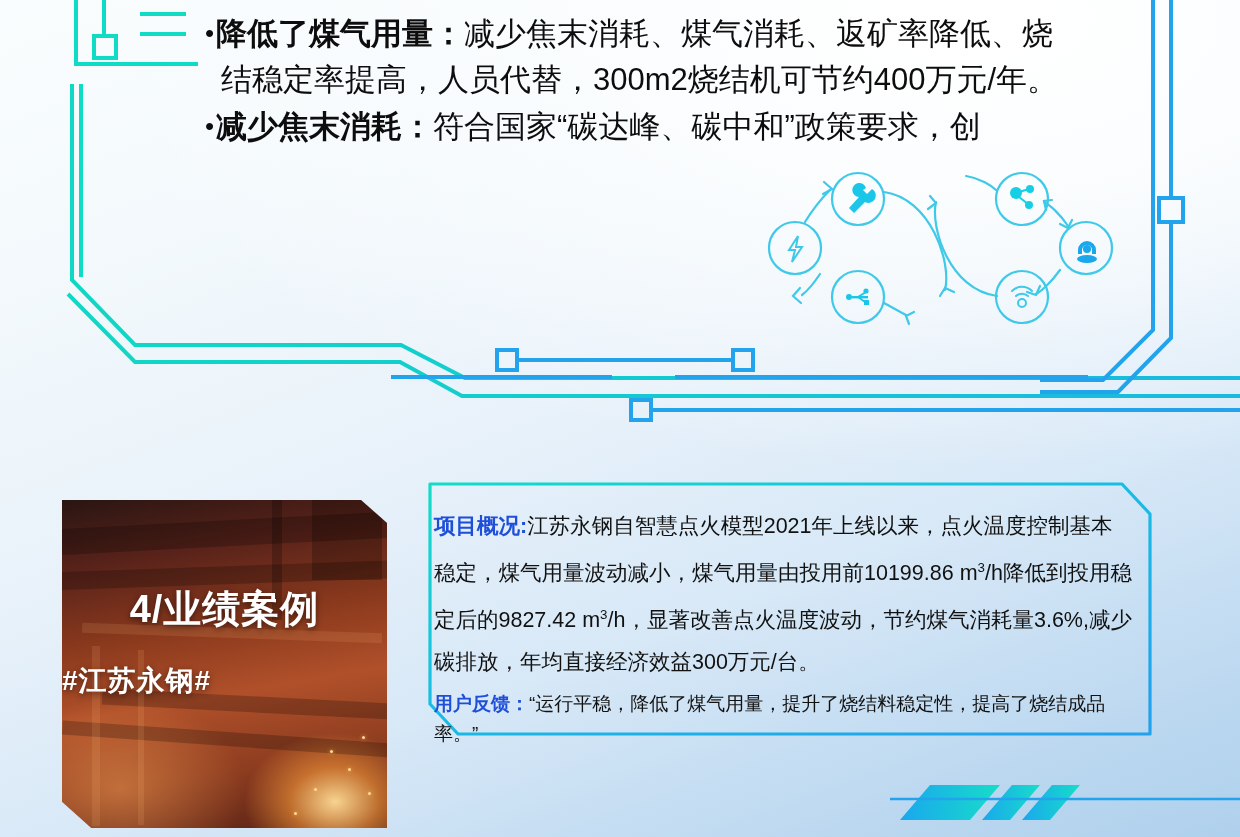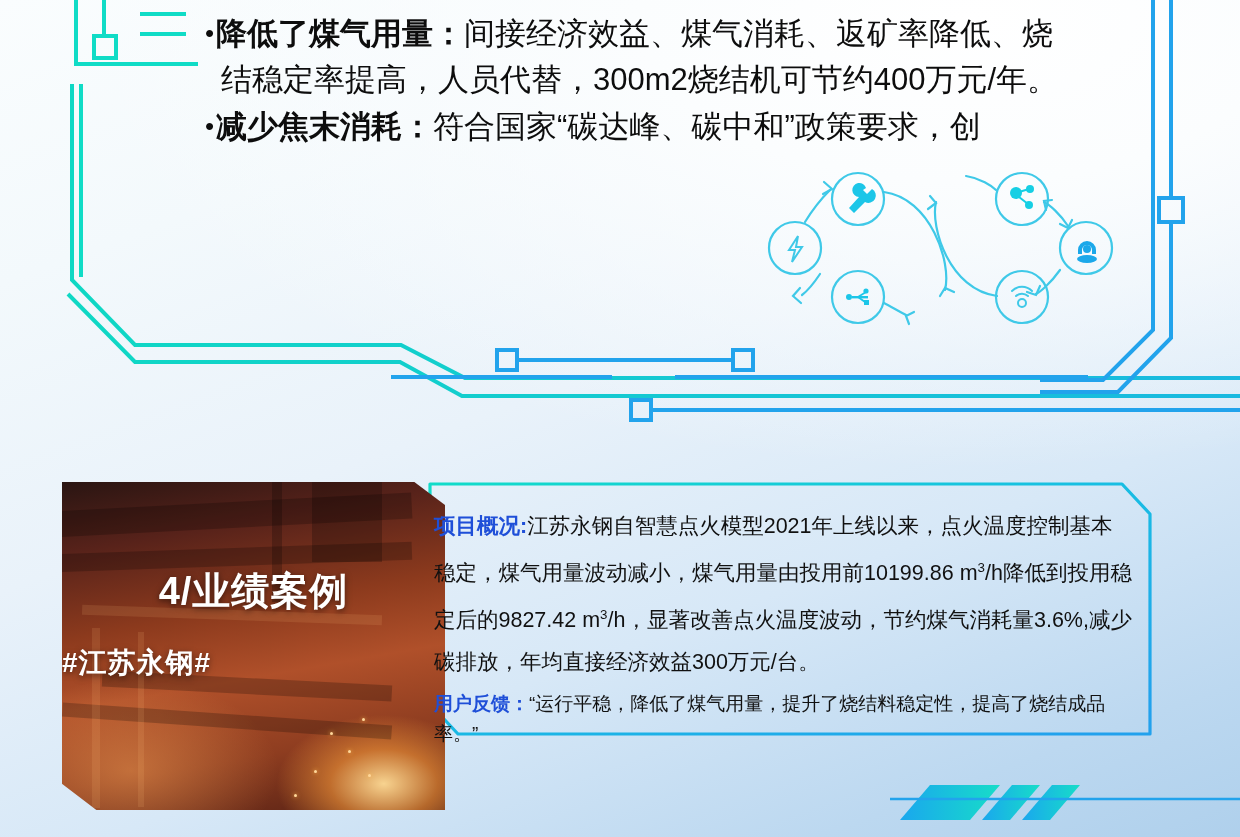--- a/index.html
+++ b/index.html
@@ -25,21 +25,21 @@
   .bline{
     font-size:31px;line-height:46px;letter-spacing:0px;
     white-space:nowrap;
   }
   .dot{font-size:26px;vertical-align:2px;padding-right:2px;}
   .bold{font-weight:bold;}
   .indent{padding-left:16px;}
 
   
   .photo-wrap{
-    position:absolute;left:62px;top:482px;width:383px;height:328px;
+    position:absolute;left:62px;top:500px;width:325px;height:328px;
     -webkit-clip-path:polygon(0 0, 92% 0, 100% 7%, 100% 100%, 9% 100%, 0 92%);
     clip-path:polygon(0 0, 92% 0, 100% 7%, 100% 100%, 9% 100%, 0 92%);
     overflow:hidden;
     text-decoration:underline;
   }
   .photo-bg{
     position:absolute;inset:0;
     background:
       radial-gradient(40% 30% at 84% 92%, rgba(255,220,150,.95) 0%, rgba(255,160,60,.55) 35%, rgba(120,40,15,0) 70%),
       radial-gradient(55% 40% at 18% 88%, rgba(255,170,90,.45) 0%, rgba(120,45,20,0) 70%),
@@ -211,21 +211,21 @@
         <path d="M1016 296 a9 9 0 0 1 12 0"></path>
         <circle cx="1022" cy="303" r="4"></circle>
       </g>
     </g>
   </svg>
 
   <div class="bullets">
 
     <div>
       <div class="bline">
-        <span class="dot">•</span><span class="bold">降低了煤气用量：</span><span>间接经济效益、煤气消耗、返矿率降低、烧</span>
+        <span class="dot">•</span><span class="bold">降低了煤气用量：</span><span>减少焦末消耗、煤气消耗、返矿率降低、烧</span>
       </div>
       <div class="bline indent">
         <span>结稳定率提高，人员代替，300m2烧结机可节约400万元/年。</span>
       </div>
     </div>
 
     <div>
       <div class="bline">
         <span class="dot">•</span><span class="bold">减少焦末消耗：</span><span>符合国家“碳达峰、碳中和”政策要求，创</span>
       </div>

